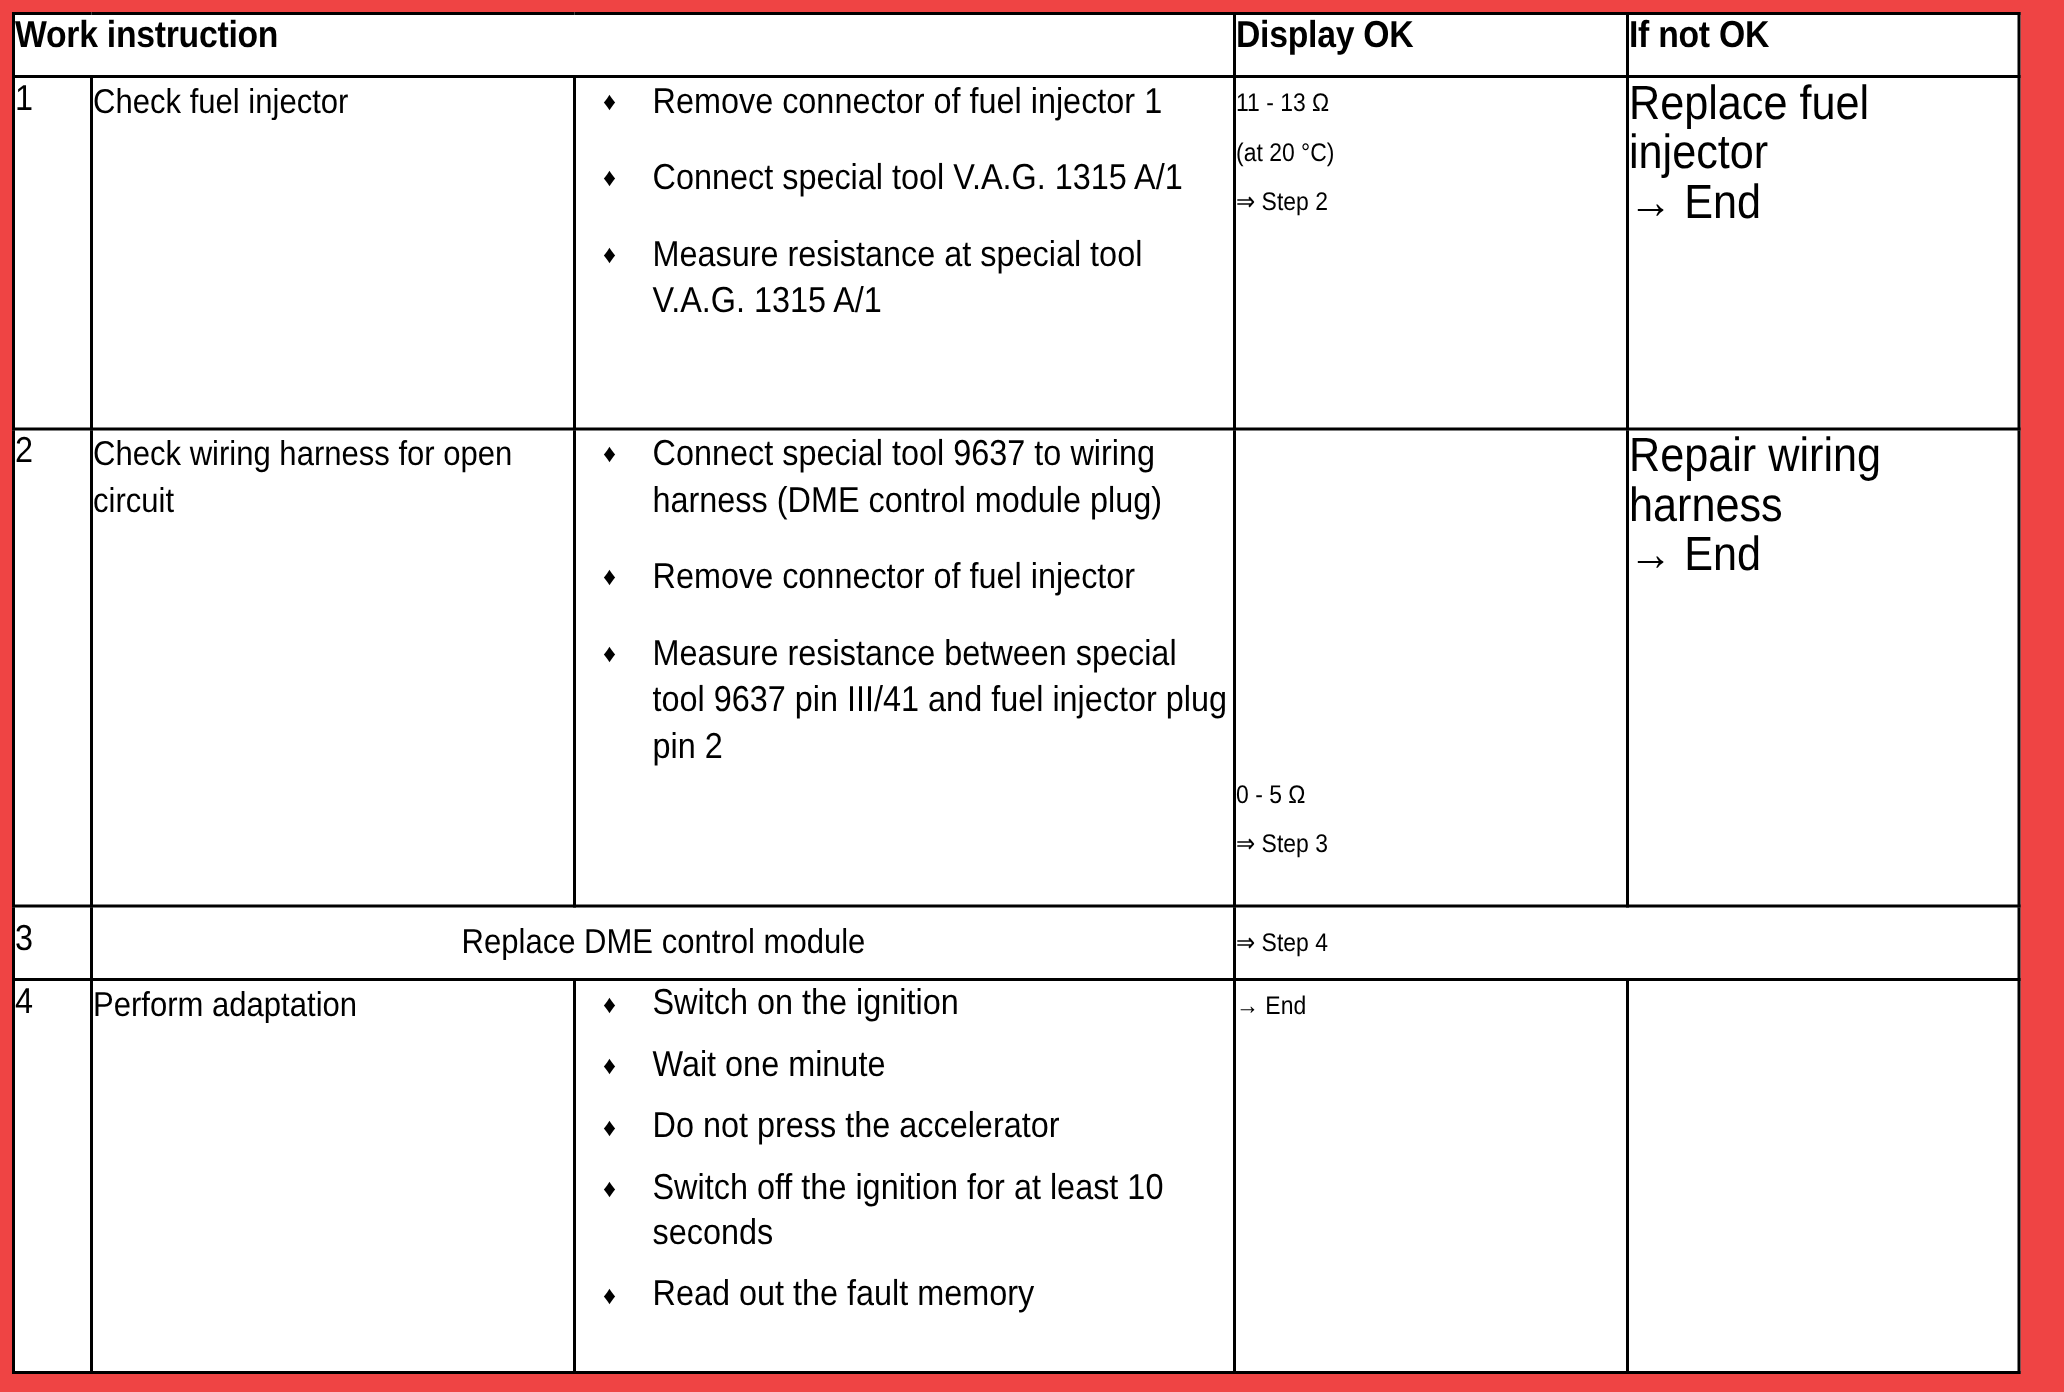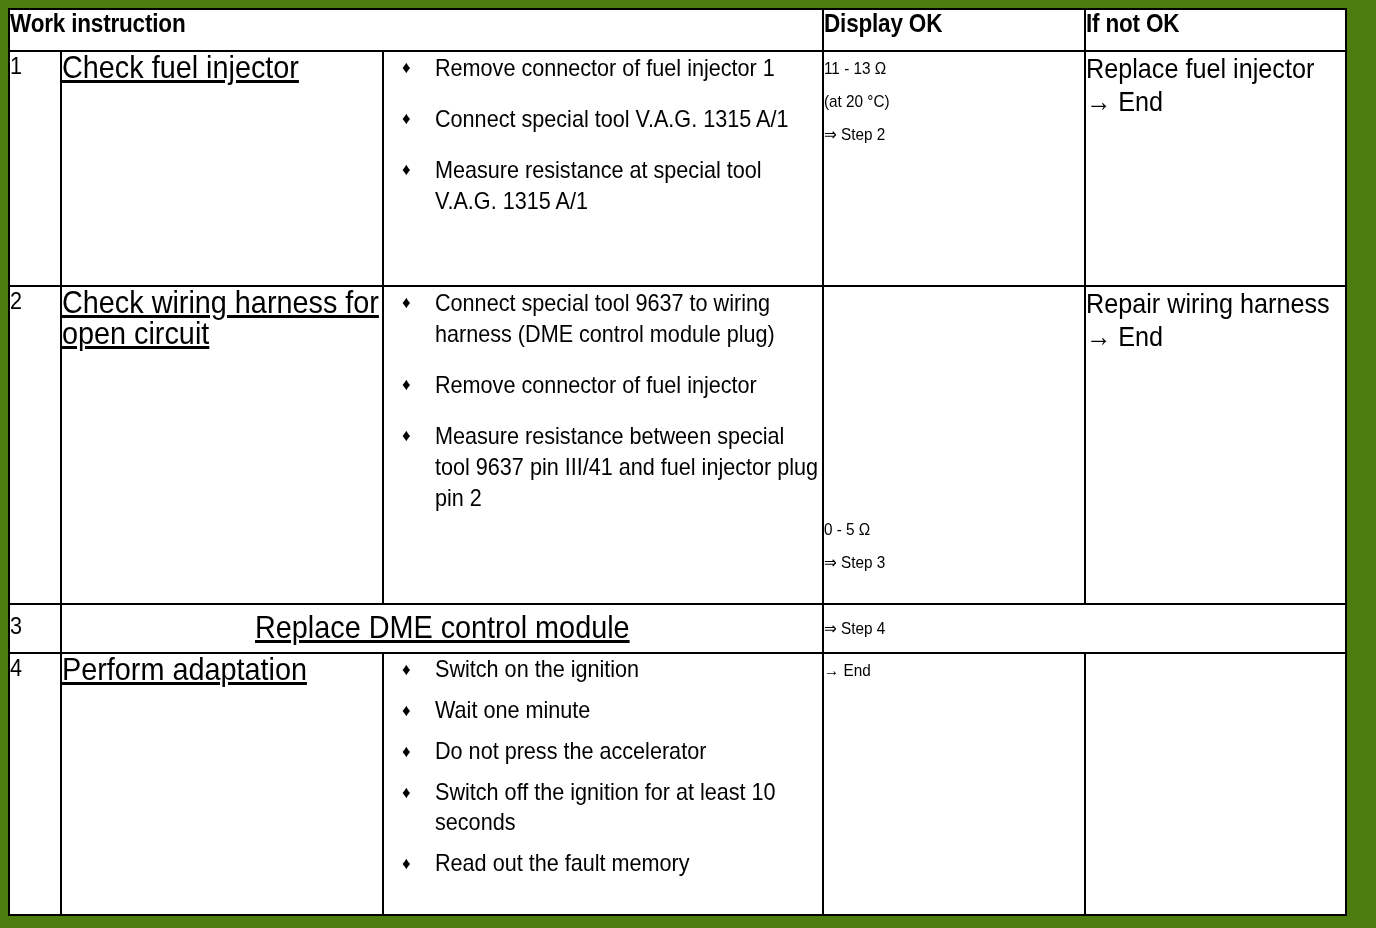--- a/index.html
+++ b/index.html
@@ -2,21 +2,21 @@
 <html><head>
 <meta charset="utf-8">
 <style>
   html,body{margin:0;padding:0;background:#ffffff;}
   body{
     width:1376px;height:928px;
     font-family:"Liberation Sans","DejaVu Sans",sans-serif;
     color:#000000;
     -webkit-font-smoothing:none;
   }
-  .sheet{position:relative;width:1376px;height:928px;overflow:hidden;background:#4d7c0f;}
+  .sheet{position:relative;width:1376px;height:928px;overflow:hidden;background:#ef4444;}
 
   table.wi{
     position:absolute;
     left:8px; top:8px;
     width:1337px;
     border-collapse:collapse;
     table-layout:fixed;
     background:#fff;
   }
   table.wi td, table.wi th{
@@ -52,33 +52,32 @@
     letter-spacing:-0.2px;
   }
   th.hdr .txt{font-weight:bold;}
 
   td.num{
     font-size:24px;
     line-height:28px;
     padding:11px 0 0 12px;
   }
   td.task{
-    font-size:32px;
+    font-size:23px;
     line-height:31px;
     padding:11px 10px 0 11px;
-    text-decoration:underline;
   }
   td.steps{padding:12px 8px 10px 0;}
   td.disp{
     font-size:17px;
     line-height:33px;
     padding:11px 8px 0 10px;
   }
   td.nok{
-    font-size:28px;
+    font-size:32px;
     line-height:33px;
     padding:11px 10px 0 11px;
   }
 
   
   td.disp.btm{vertical-align:bottom;padding-bottom:24px;padding-top:0;}
 
   
   ul.bl{list-style:none;margin:0;padding:0;}
   ul.bl>li{

